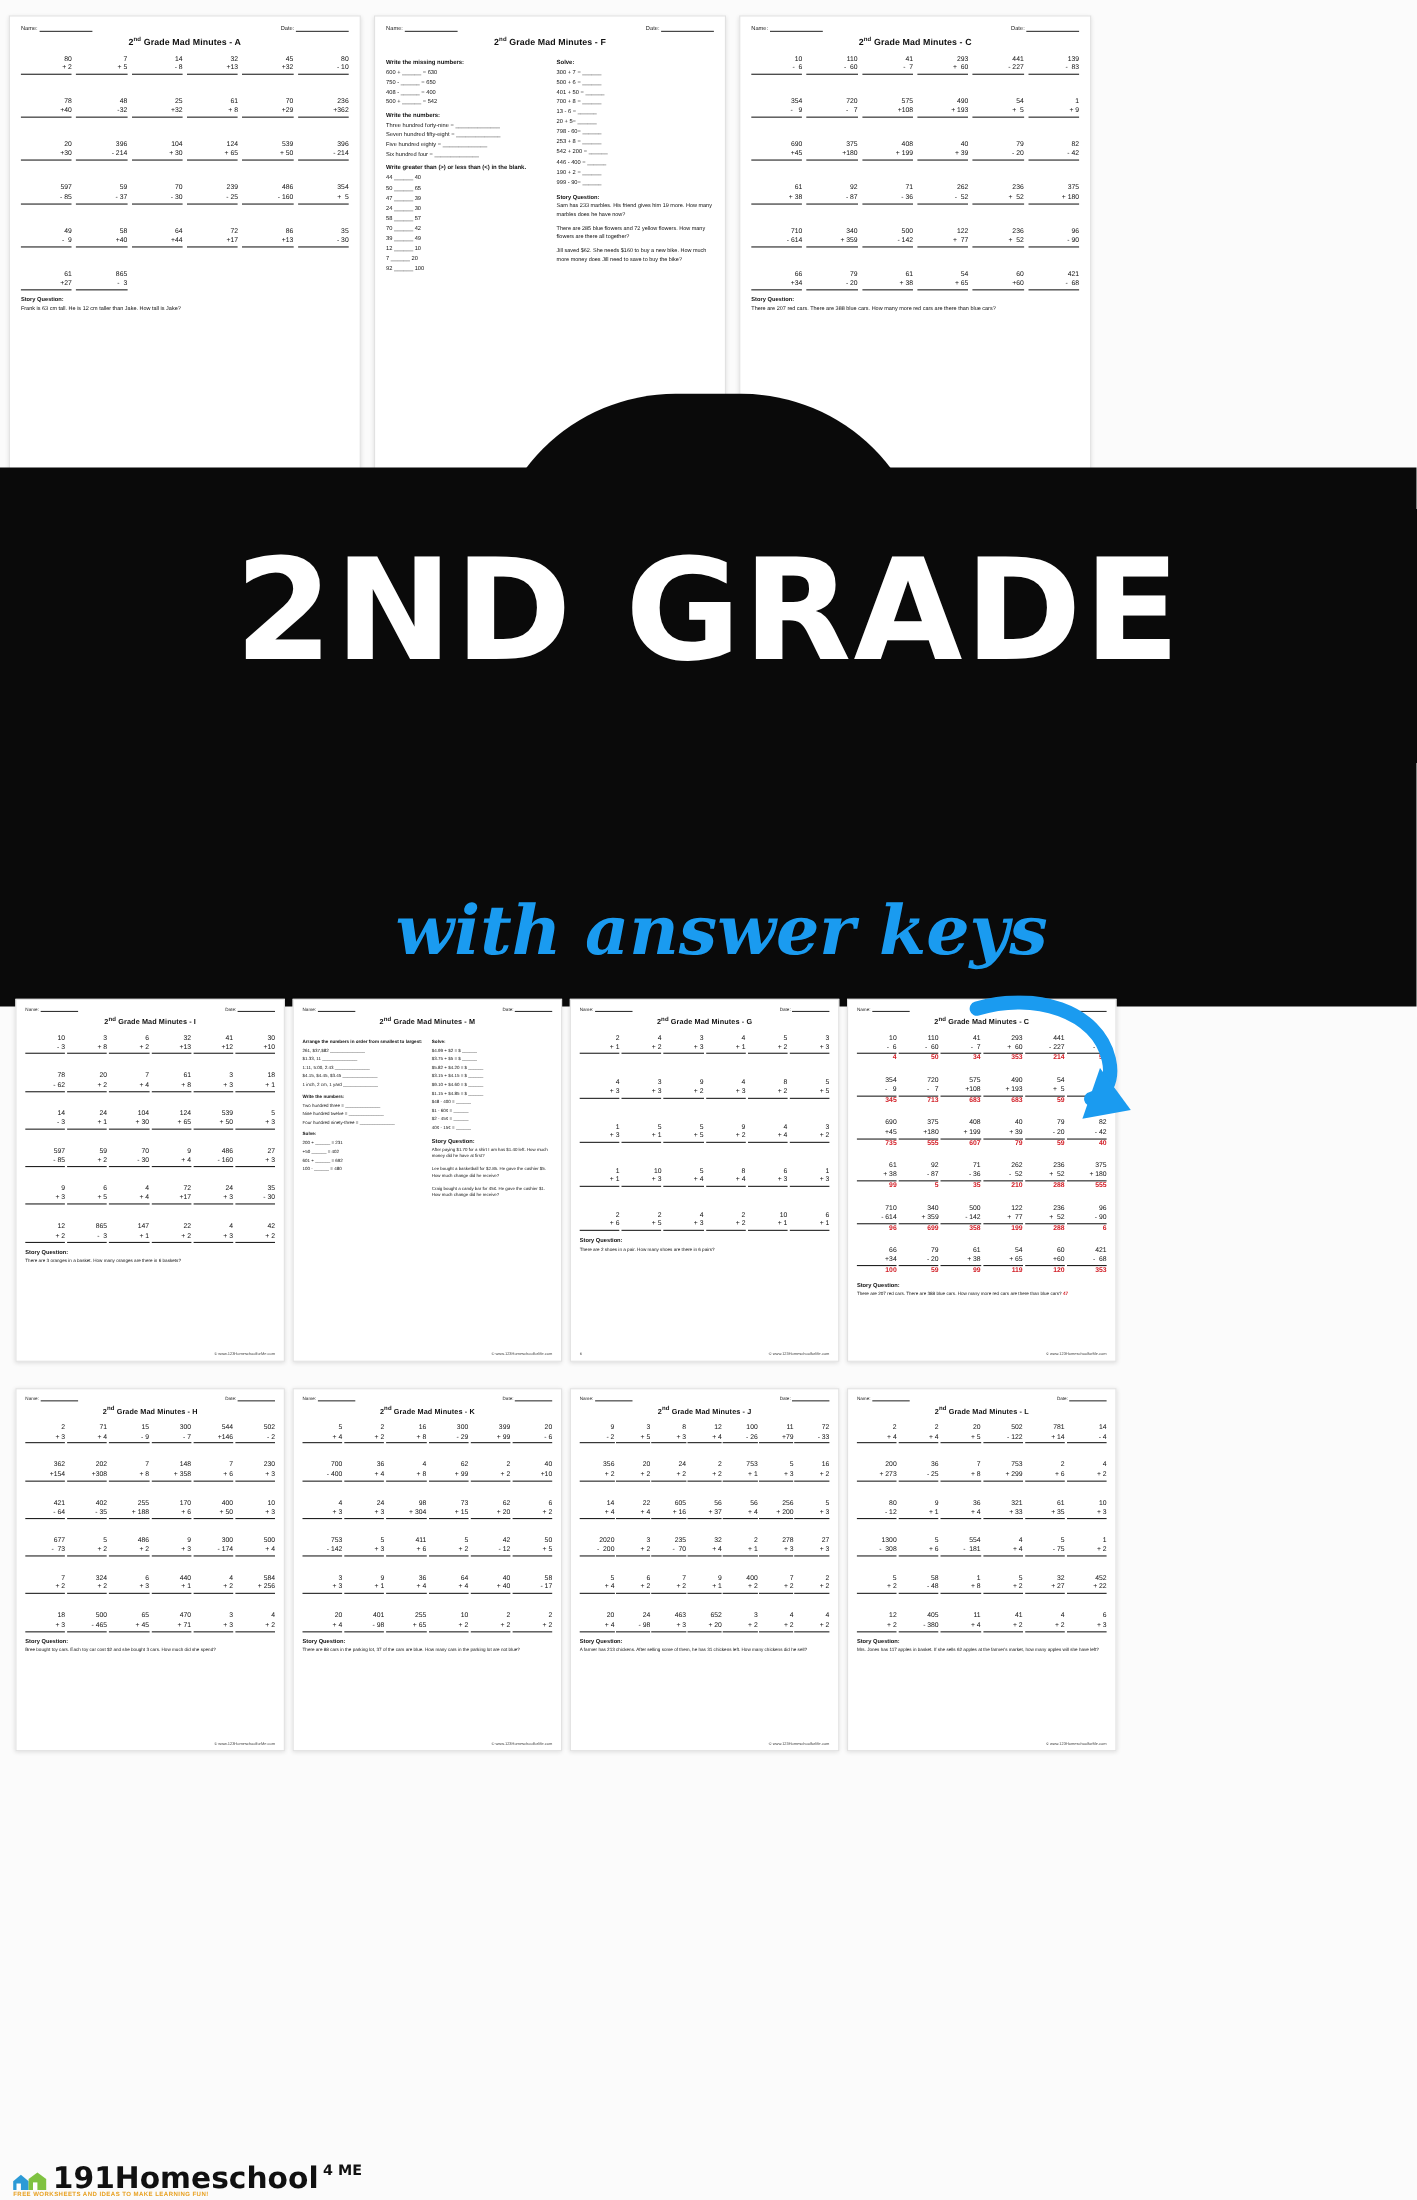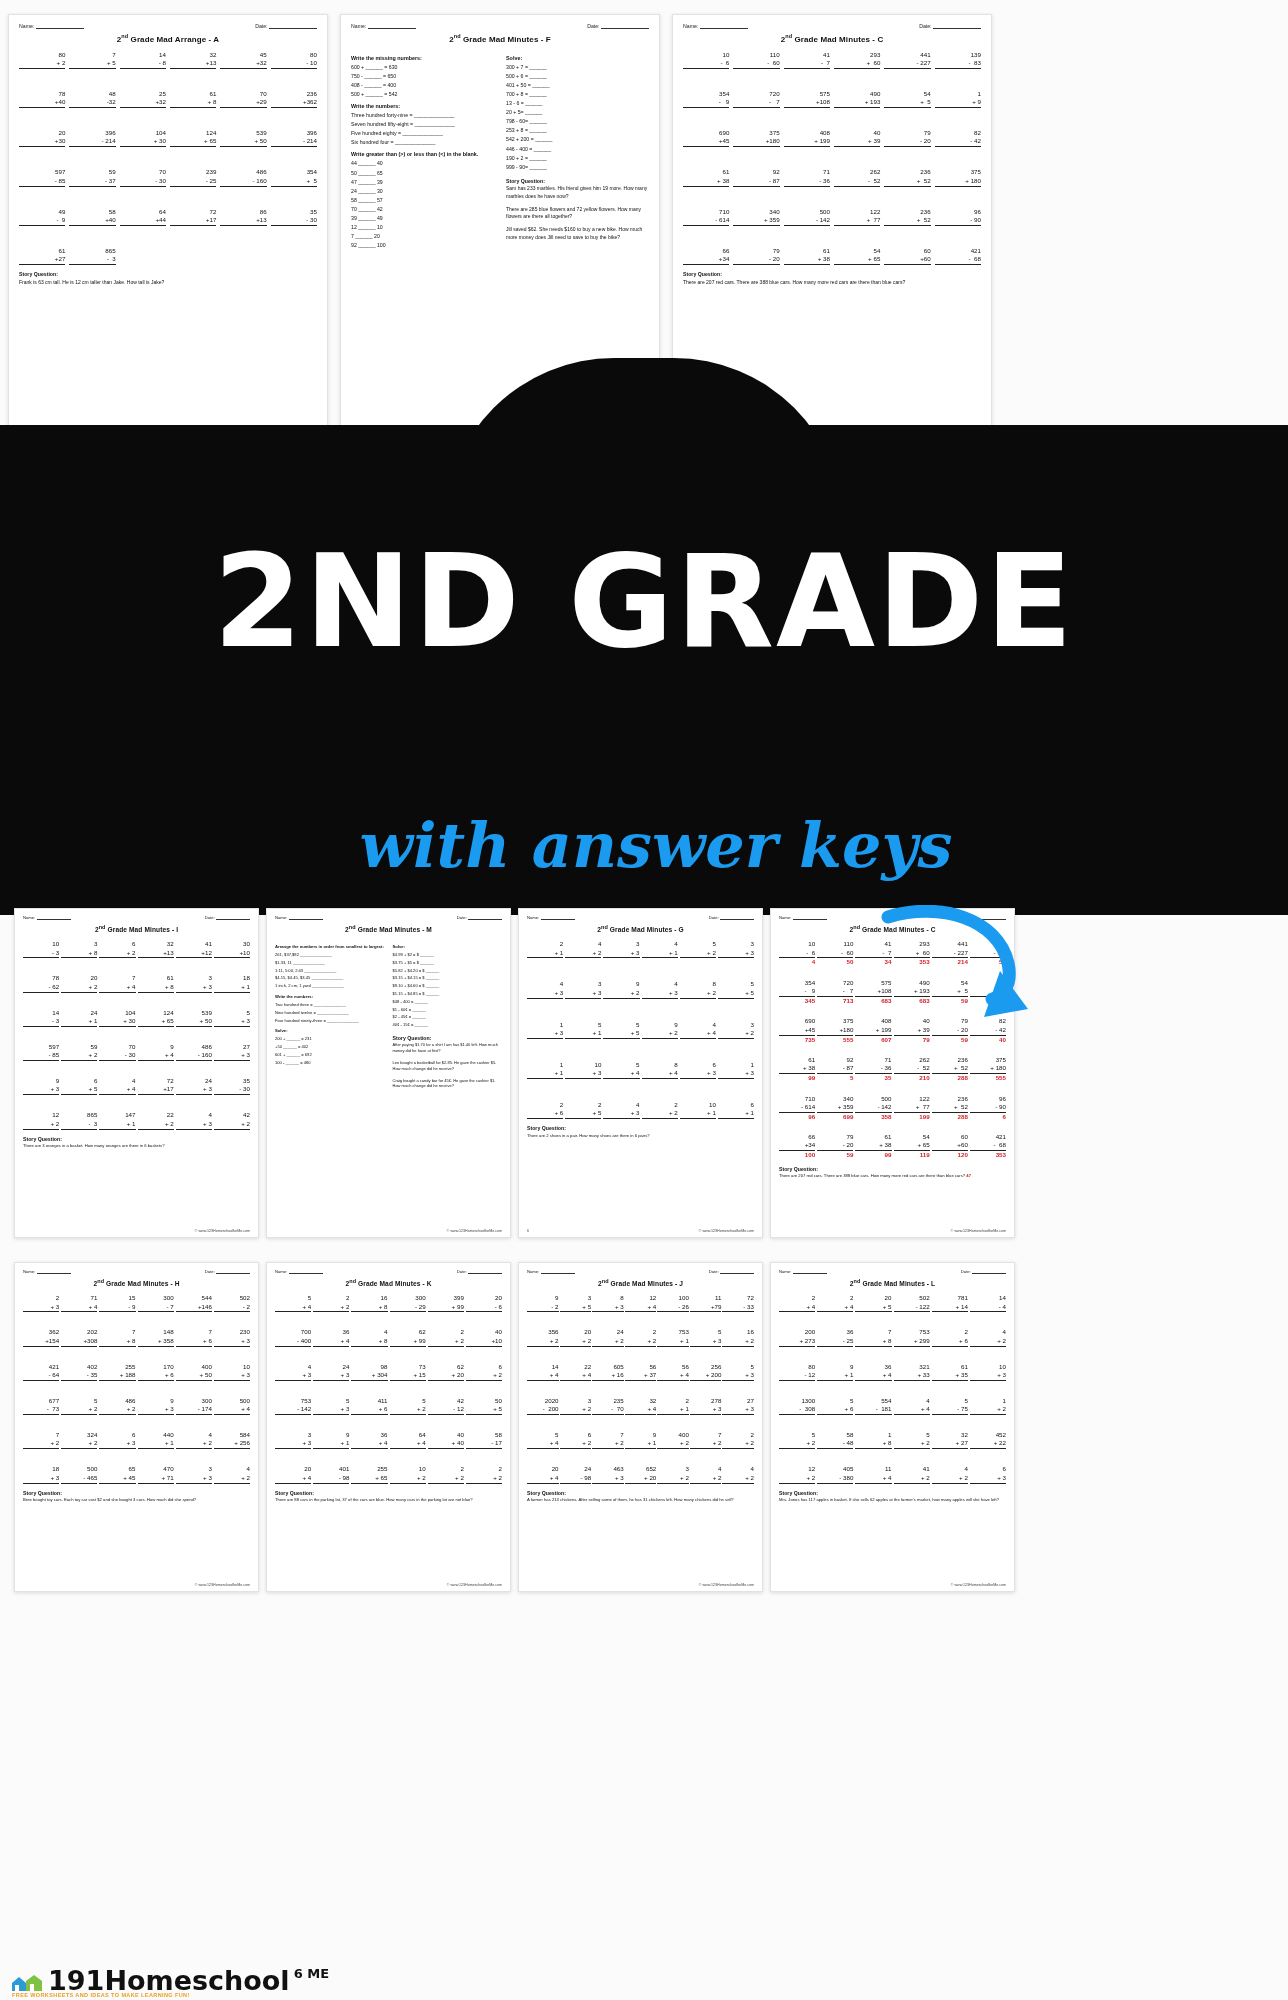--- a/index.html
+++ b/index.html
@@ -201,21 +201,21 @@
 
 <div class="page">
 
   <div class="sheet" style="left:8px; top:14px; width:320px; height:430px;">
     <div class="sheet-inner">
       <div class="namedate">
         <span class="fld"><span>Name: </span><span class="line"></span></span>
         <span class="fld"><span>Date: </span><span class="line"></span></span>
       </div>
       <div class="sheet-title">
-        2<sup>nd</sup> <span>Grade Mad Arrange - A</span>
+        2<sup>nd</sup> <span>Grade Mad Minutes - A</span>
       </div>
       <div class="probgrid" style="grid-template-columns:repeat(6,1fr); row-gap:21px; column-gap:4px; font-size:8px;">
 
       <div class="prob"><span class="top">80</span><span class="bot">+ 2</span></div>
           <div class="prob"><span class="top">7</span><span class="bot">+ 5</span></div>
           <div class="prob"><span class="top">14</span><span class="bot">- 8</span></div>
           <div class="prob"><span class="top">32</span><span class="bot">+13</span></div>
           <div class="prob"><span class="top">45</span><span class="bot">+32</span></div>
           <div class="prob"><span class="top">80</span><span class="bot">- 10</span></div>
           <div class="prob"><span class="top">78</span><span class="bot">+40</span></div>
@@ -375,21 +375,21 @@
         <b>Story Question:</b><br>
         <span>There are 207 red cars. There are 388 blue cars. How many more red cars are there than blue cars?</span>
       </div>
     </div>
     <div class="foot">© www.123HomeschoolforMe.com</div>
   </div>
 
   <div class="band-arc" style="top:358px;"></div>
   <div class="band" style="top:425px; height:490px;"></div>
 
-  <div class="word-main" style="top:538px;">2ND GRADE</div>
+  <div class="word-main" style="top:492px;">2ND GRADE</div>
   <div class="word-keys" style="top:815px;margin-left:12px;">with answer keys</div>
 
   <div class="sheet" style="left:14px; top:908px; width:245px; height:330px;">
     <div class="sheet-inner" style="padding:6px 8px;">
       <div class="namedate" style="font-size:4.2px;">
         <span class="fld"><span>Name: </span><span class="line" style="width:34px"></span></span>
         <span class="fld"><span>Date: </span><span class="line" style="width:34px"></span></span>
       </div>
       <div class="sheet-title" style="font-size:6.6px;">
         2<sup>nd</sup> Grade Mad Minutes - I
@@ -843,17 +843,17 @@
         <path d="M16 17 L16 7 L24 1 L32 7 L32 17 Z" fill="#7fc241"></path>
         <rect x="5" y="11" width="4" height="6" fill="#fff"></rect>
         <rect x="20" y="10" width="4" height="7" fill="#fff"></rect>
       </svg>
     </div>
     <div>
       <div class="logo-main">
         <span class="num">191</span><span>Homeschool</span>
       </div>
     </div>
-    <div class="logo-4me">6 ME</div>
+    <div class="logo-4me">4 ME</div>
   </div>
   <div class="logo-tag">FREE WORKSHEETS AND IDEAS TO MAKE LEARNING FUN!</div>
 
 </div>
 
 </body></html>

